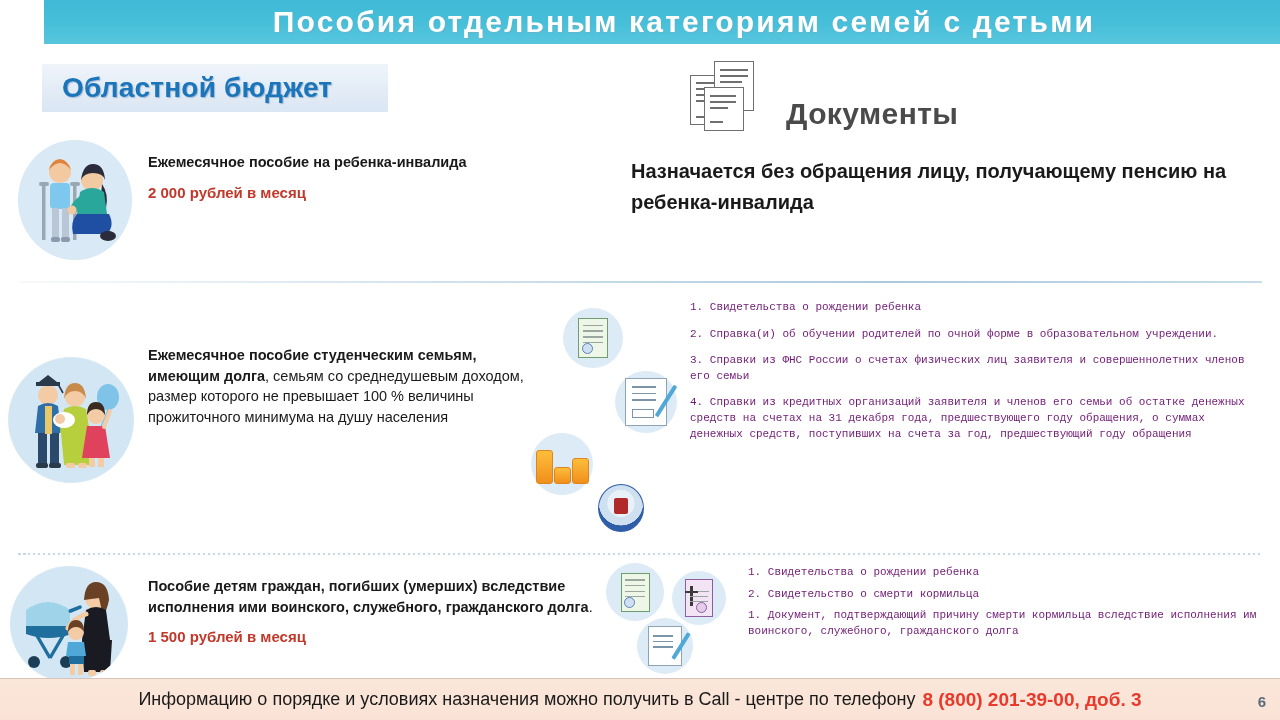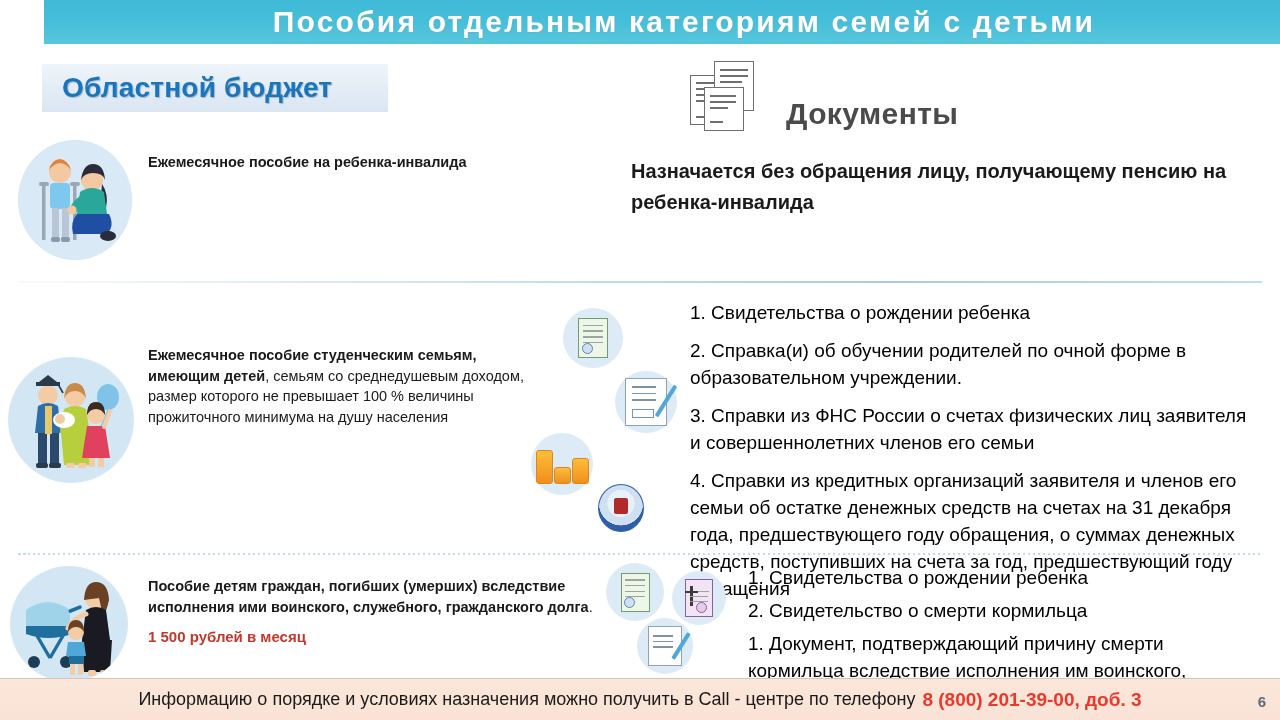--- a/index.html
+++ b/index.html
@@ -71,21 +71,21 @@
     font-size:14.5px; font-weight:bold; color:#1a1a1a; line-height:1.42;
   }
   .benefit-title .reg{ font-weight:normal; }
   .amount{
     font-size:15px; font-weight:bold; color:#c0392b; margin-top:11px;
   }
   .right-note{
     font-size:20px; font-weight:bold; color:#1a1a1a; line-height:1.55;
   }
   .doc-item{
-    font-size:19px; color:#000000; line-height:1.42; margin-bottom:11px;
+    font-size:11px; color:#701a75; line-height:1.42; margin-bottom:11px;font-family:Liberation Mono, monospace;
   }
   .doc-item.tight{ margin-bottom:6px; }
 
   
   .footer{
     position:absolute; left:0; bottom:0; width:1280px; height:42px;
     background:linear-gradient(180deg,#fbe6da 0%,#fae3d6 100%);
     border-top:1.5px solid #d9c3b6;
     display:flex; align-items:center; justify-content:center;
   }
@@ -191,20 +191,21 @@
         <ellipse cx="90" cy="96" rx="8" ry="5" fill="#2b2b3c"></ellipse>
         <path d="M62 56 q-8 6 -10 12 l7 4 q4 -8 9 -11z" fill="#2aa79b"></path>
         <circle cx="54" cy="70" r="4.5" fill="#f2c9a0"></circle>
       </svg>
     </div>
 
     <div style="position:absolute; left:148px; top:152px; width:420px;">
       <div class="benefit-title">
         <span>Ежемесячное пособие на ребенка-инвалида</span><span class="reg"></span>
       </div>
+      <div class="amount">2 000 рублей в месяц</div>
     </div>
 
     <div class="right-note" style="position:absolute; left:631px; top:156px; width:615px;">Назначается без обращения лицу, получающему пенсию на ребенка-инвалида</div>
   </div>
 
   <div class="row">
     <div class="avatar" style="left:8px; top:357px; width:126px; height:126px;">
       <svg width="126" height="126" viewBox="0 0 126 126">
         <circle cx="63" cy="63" r="62" fill="#d3e6f4"></circle>
 
@@ -236,21 +237,21 @@
         <path d="M79 58 q0 -13 9 -13 q9 0 9 13 q-3 -6 -9 -6 q-6 0 -9 6z" fill="#3a2a22"></path>
         <path d="M79 69 l18 0 l5 32 l-28 0z" fill="#e0415c"></path>
         <rect x="81" y="101" width="6" height="9" fill="#f3cba4"></rect>
         <rect x="90" y="101" width="6" height="9" fill="#f3cba4"></rect>
         <path d="M96 70 l6 -16" stroke="#f3cba4" stroke-width="4" stroke-linecap="round"></path>
       </svg>
     </div>
 
     <div style="position:absolute; left:148px; top:345px; width:400px;">
       <div class="benefit-title">
-        <span>Ежемесячное пособие студенческим семьям, имеющим детей</span><span class="reg">, семьям со среднедушевым доходом, размер которого не превышает 100 % величины прожиточного минимума на душу населения</span>
+        <span>Ежемесячное пособие студенческим семьям, имеющим долга</span><span class="reg">, семьям со среднедушевым доходом, размер которого не превышает 100 % величины прожиточного минимума на душу населения</span>
       </div>
     </div>
 
     <div class="mini" style="left:563px; top:308px; width:60px; height:60px;">
       <div class="cert" style="width:30px;height:40px;">
         <div class="cl" style="top:16%"></div>
           <div class="cl" style="top:30%"></div>
         <div class="cl" style="top:46%"></div>
           <div class="cl" style="top:60%"></div>
         <div class="seal"></div>

